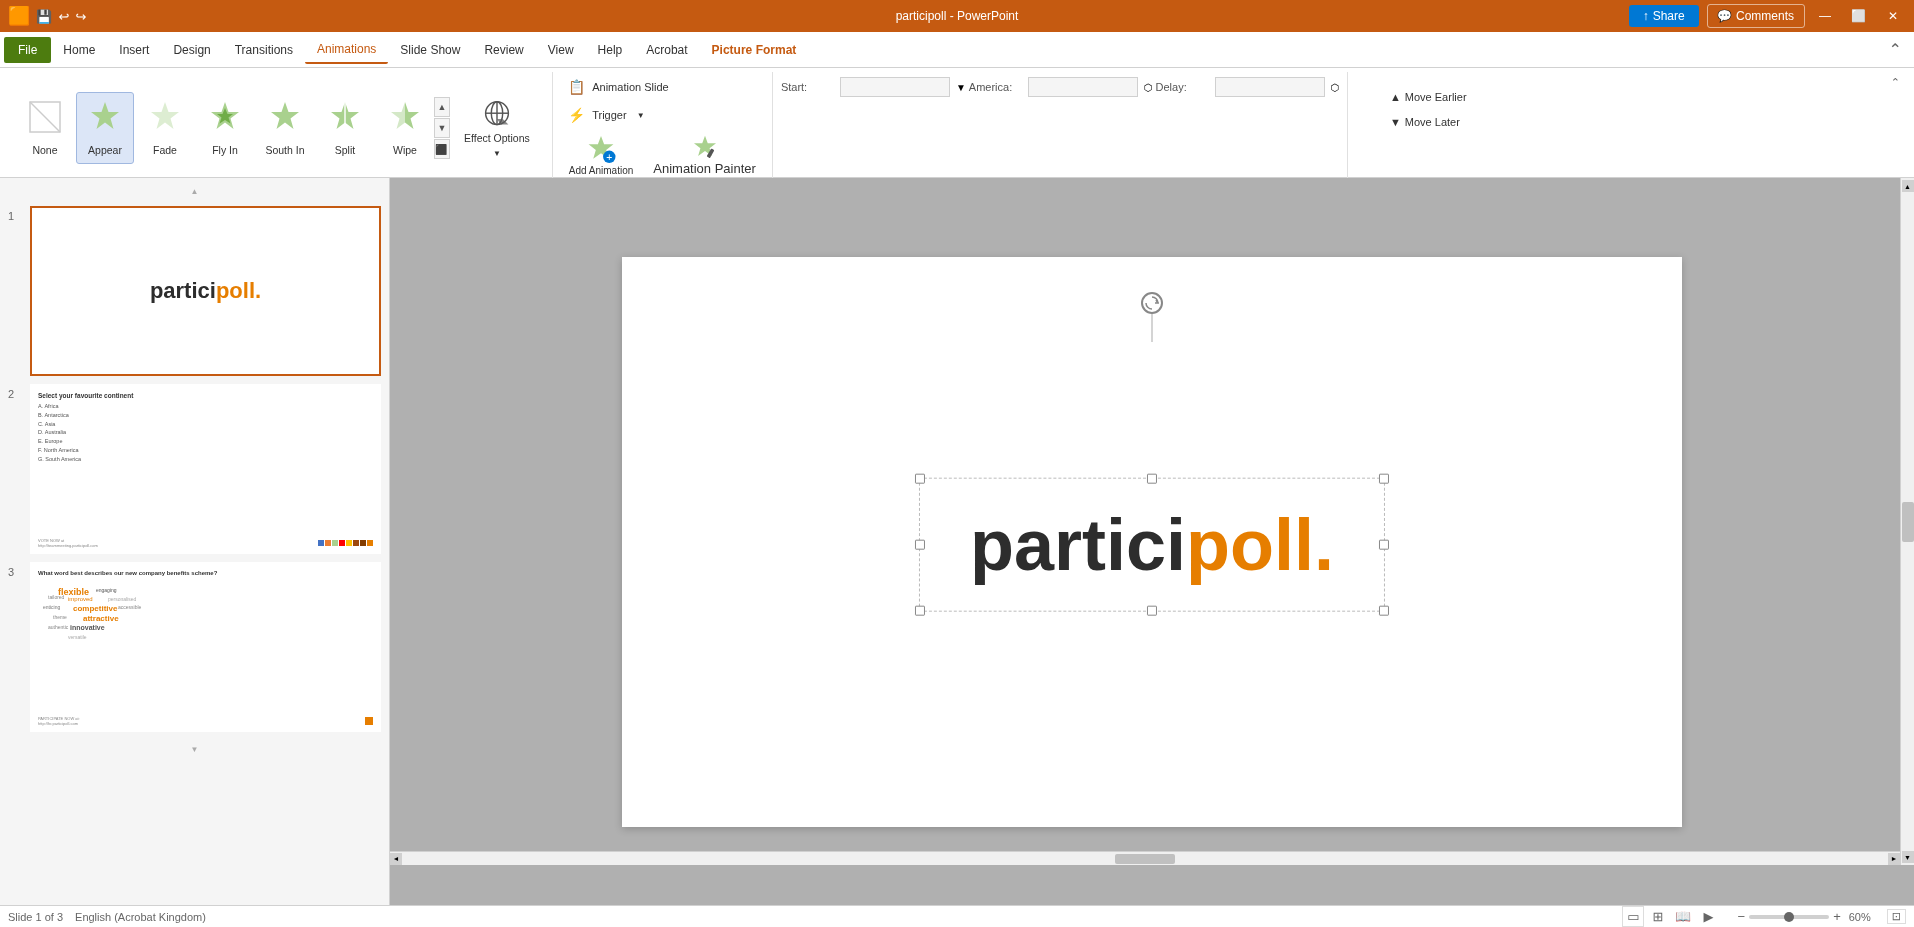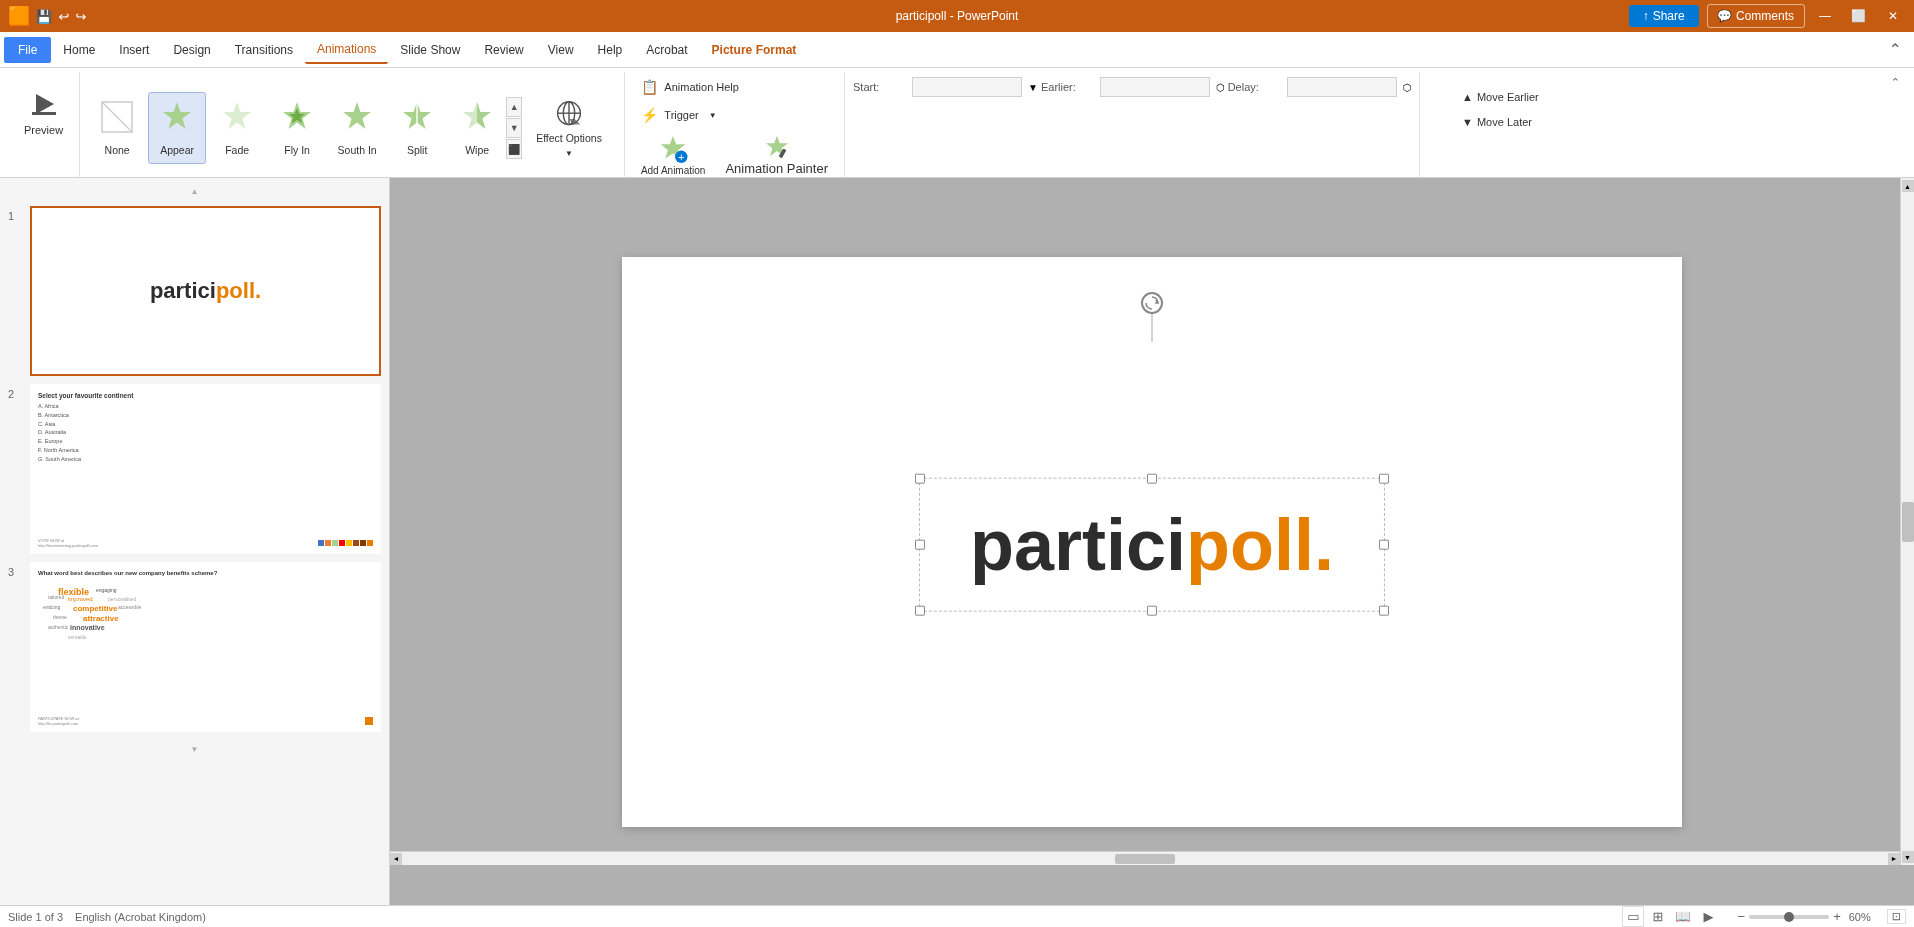--- a/index.html
+++ b/index.html
@@ -28,21 +28,21 @@
       padding: 0 4px;
     }
     .menu-item {
       padding: 6px 12px;
       font-size: 12px;
       color: #333;
       cursor: pointer;
       border-radius: 2px;
     }
     .menu-item.active { color: #c55a11; border-bottom: 2px solid #c55a11; }
-    .menu-item.file-btn { background: #3b82f6; color: white; border-radius: 2px; padding: 6px 14px; }
+    .menu-item.file-btn { background: #4d7c0f; color: white; border-radius: 2px; padding: 6px 14px; }
 
     
     .ribbon {
       background: white;
       border-bottom: 1px solid #d1d1d1;
       height: 110px;
       display: flex;
       flex-direction: column;
     }
     .ribbon-content {
@@ -347,32 +347,20 @@
   <div class="menu-item">Help</div>
   <div class="menu-item">Acrobat</div>
   <div class="picture-format-tab">Picture Format</div>
   <div style="flex:1"></div>
   <span style="padding:0 8px; cursor:pointer; font-size:16px; color:#666;">⌃</span>
 </div>
 
 <div class="ribbon">
   <div class="ribbon-content">
 
-    <div class="ribbon-group" style="min-width:70px;">
-      <div class="ribbon-group-items">
-        <div class="ribbon-btn">
-          <svg viewBox="0 0 32 32">
-            <polygon points="8,6 26,16 8,26" fill="#555"></polygon>
-            <rect x="4" y="24" width="24" height="3" fill="#555"></rect>
-          </svg>
-          <span>Preview</span>
-        </div>
-      </div>
-      <div class="ribbon-group-label">Preview</div>
-    </div>
 
     <div class="ribbon-group" style="min-width:520px;">
       <div class="ribbon-group-items" style="align-items:center; gap:0;">
         <div class="anim-gallery">
 
           <div class="anim-item">
             <div class="anim-star">
               <svg width="34" height="34" viewBox="0 0 34 34">
                 <rect x="2" y="2" width="30" height="30" fill="none" stroke="#ccc" stroke-width="1.5"></rect>
                 <line x1="2" y1="2" x2="32" y2="32" stroke="#ccc" stroke-width="1.5"></line>
@@ -460,21 +448,21 @@
         </div>
       </div>
       <div class="ribbon-group-label">Animation</div>
     </div>
 
     <div class="ribbon-group" style="min-width:200px;">
       <div class="ribbon-group-items" style="flex-direction:column; justify-content:flex-start; gap:2px; padding-top:2px;">
 
         <div class="ribbon-btn-small" style="width:100%; flex-direction:row; justify-content:flex-start; gap:6px; min-width:160px; height:26px; padding:2px 8px;">
           <span style="font-size:14px;">📋</span>
-          <span style="font-size:11px;">Animation Help</span>
+          <span style="font-size:11px;">Animation Slide</span>
         </div>
 
         <div class="ribbon-btn-small" style="width:100%; flex-direction:row; justify-content:flex-start; gap:6px; min-width:160px; height:26px; padding:2px 8px;">
           <span style="font-size:14px;">⚡</span>
           <span style="font-size:11px;">Trigger</span>
           <span style="font-size:8px; margin-left:4px;">▼</span>
         </div>
 
         <div style="display:flex; flex-direction:row; gap:4px;">
           <div class="ribbon-btn" style="min-width:60px; height:50px; gap:2px;">
@@ -498,21 +486,21 @@
     </div>
 
     <div class="ribbon-group" style="min-width:180px;">
       <div class="ribbon-group-items" style="flex-direction:row; justify-content:flex-start; gap:3px; padding-top:4px;">
         <div class="timing-row">
           <span class="timing-label">Start:</span>
           <input class="timing-input" type="text" style="width: 110px;">
           <span style="cursor:pointer; font-size:10px; margin-left:2px;">▼</span>
         </div>
         <div class="timing-row">
-          <span class="timing-label">Earlier:</span>
+          <span class="timing-label">America:</span>
           <input class="timing-input" type="text" style="width: 110px;">
           <span style="cursor:pointer; font-size:10px; margin-left:2px;">⬡</span>
         </div>
         <div class="timing-row">
           <span class="timing-label">Delay:</span>
           <input class="timing-input" type="text" style="width: 110px;">
           <span style="cursor:pointer; font-size:10px; margin-left:2px;">⬡</span>
         </div>
       </div>
       <div class="ribbon-group-label">Timing</div>

